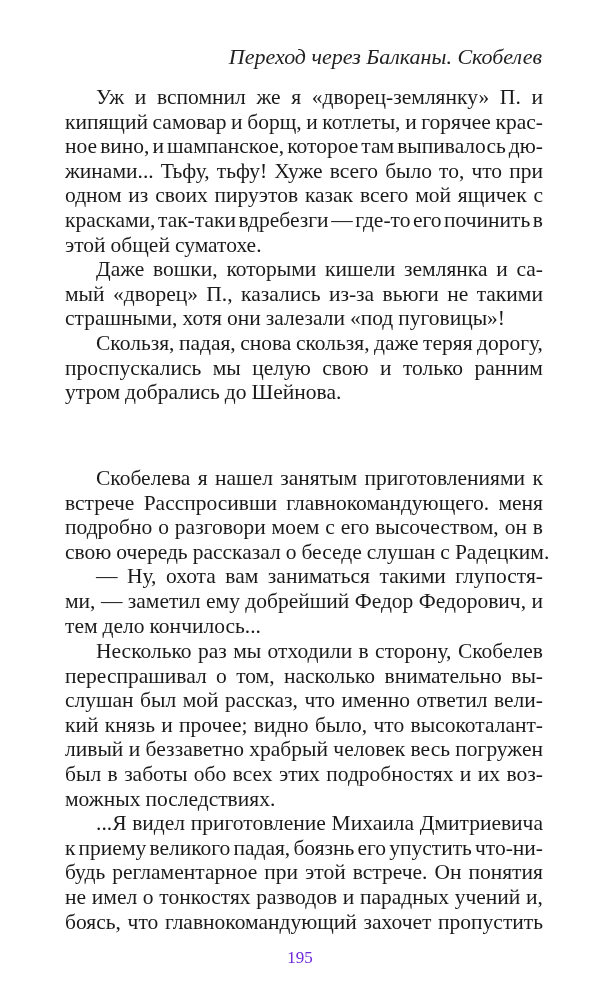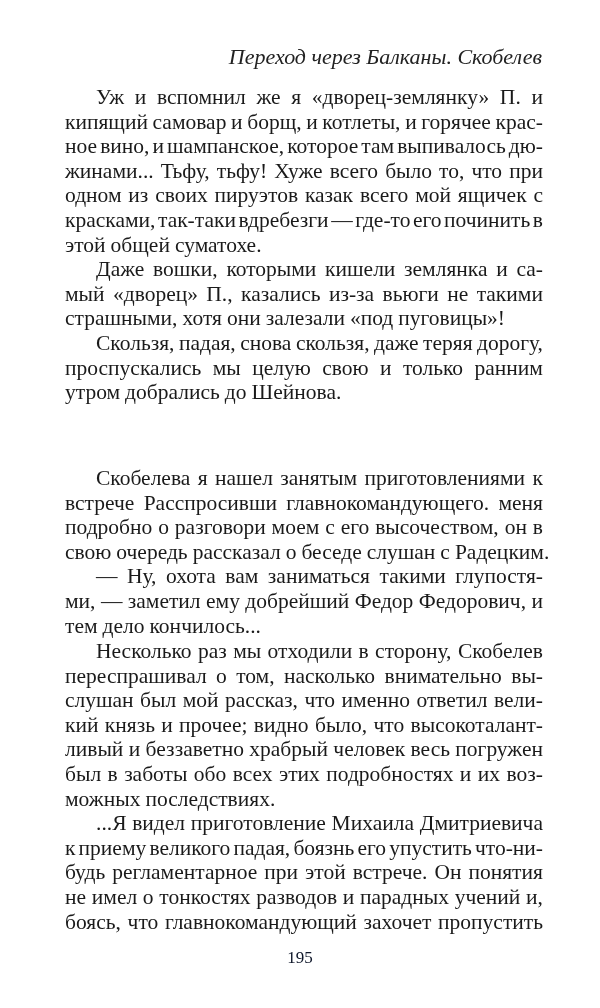--- a/index.html
+++ b/index.html
@@ -8,21 +8,21 @@
   .running-head { position:absolute; top:44px; right:58px; font-style:italic;
                   font-size:22px; color:#222; white-space:nowrap; }
   .section { position:absolute; left:65px; width:478px; }
   .line { display:block; height:24.6px; line-height:24.6px; font-size:21.5px;
           text-align:justify; text-align-last:justify; white-space:nowrap; }
   .line.last { text-align-last:left; }
   .line.indent { padding-left:31px; }
   .line-inner { display:flex; justify-content:space-between; white-space:pre; }
   .line.last .line-inner { justify-content:flex-start; gap:5px; }
   .page-number { position:absolute; top:948px; left:0; width:600px; text-align:center;
-                 font-size:17px; color:#0f172a; }
+                 font-size:17px; color:#6d28d9; }
 </style>
 </head>
 <body>
 
 <div class="running-head">Переход через Балканы. Скобелев</div>
 
 <div id="sections">
     <div class="section" style="top: 85px;">
       <div class="line indent">
         <span class="line-inner"><span>Уж</span><span>и</span><span>вспомнил</span><span>же</span><span>я</span><span>«дворец-землянку»</span><span>П.</span><span>и</span></span>

